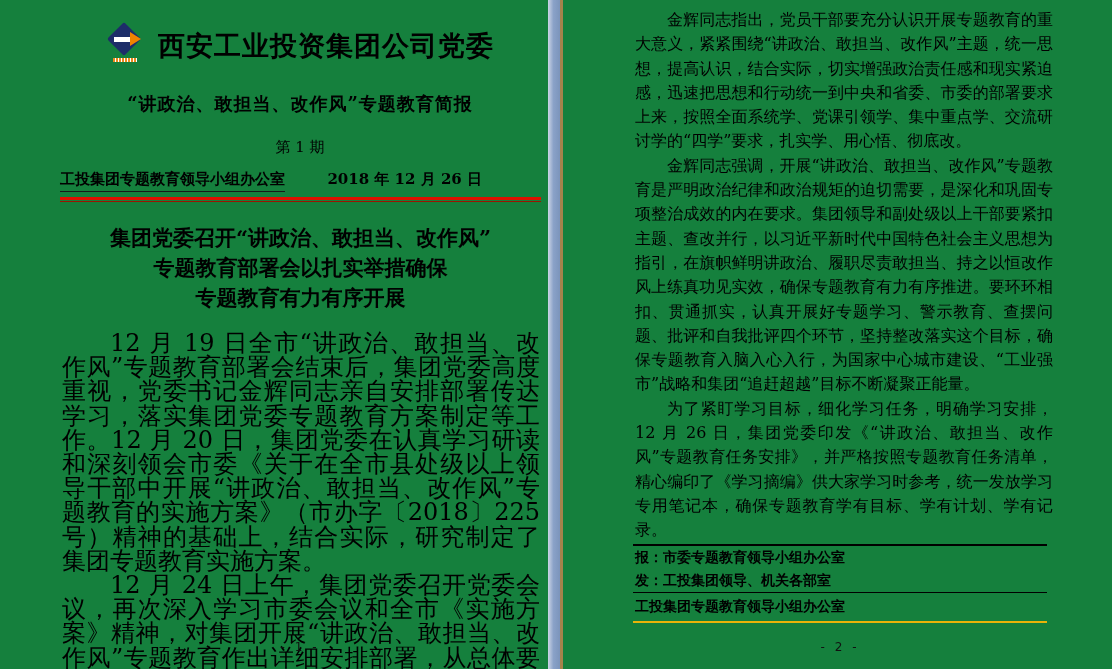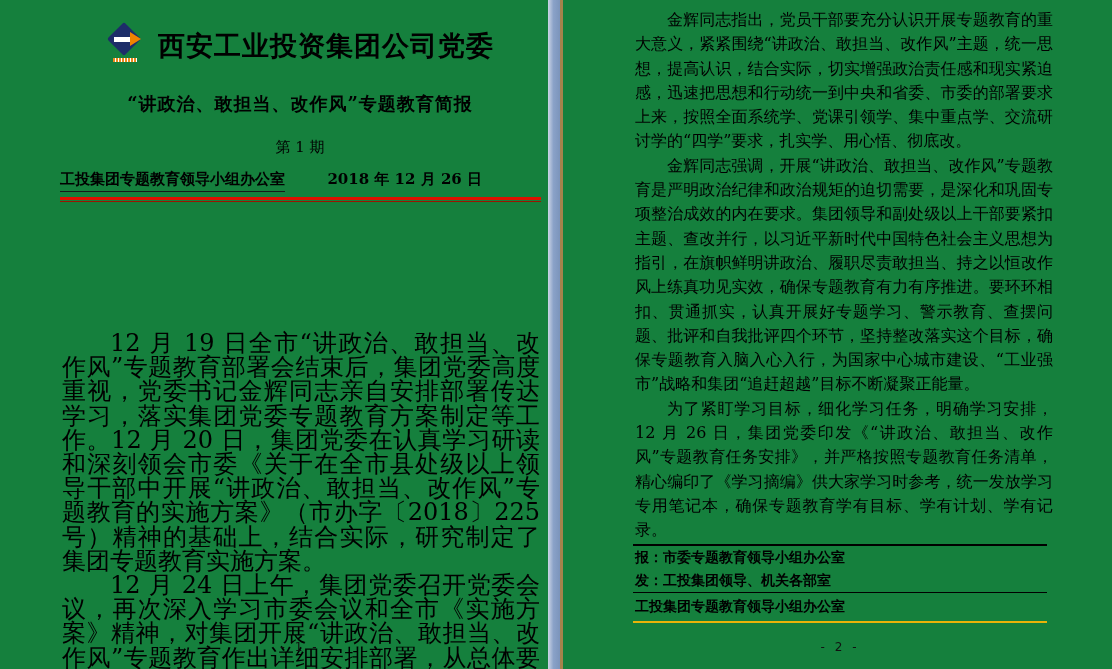--- a/index.html
+++ b/index.html
@@ -89,20 +89,25 @@
   <div class="pub-row">
     <span class="publisher">工投集团专题教育领导小组办公室</span>
     <span>2018 年 12 月 26 日</span>
   </div>
 
   <div class="red-rule">
     <div class="red-rule-thick"></div>
     <div class="red-rule-thin"></div>
   </div>
 
+  <div class="article-title">
+    <div>集团党委召开“讲政治、敢担当、改作风”</div>
+    <div>专题教育部署会以扎实举措确保</div>
+    <div>专题教育有力有序开展</div>
+  </div>
 
   <div class="body1">
     <p>12 月 19 日全市“讲政治、敢担当、改作风”专题教育部署会结束后，集团党委高度重视，党委书记金辉同志亲自安排部署传达学习，落实集团党委专题教育方案制定等工作。12 月 20 日，集团党委在认真学习研读和深刻领会市委《关于在全市县处级以上领导干部中开展“讲政治、敢担当、改作风”专题教育的实施方案》（市办字〔2018〕225 号）精神的基础上，结合实际，研究制定了集团专题教育实施方案。</p>
     <p>12 月 24 日上午，集团党委召开党委会议，再次深入学习市委会议和全市《实施方案》精神，对集团开展“讲政治、敢担当、改作风”专题教育作出详细安排部署，从总体要求、时间范围、任务安排和建立常态化长效化机制等方面对专题教育开展作了具体要求。</p>
   </div>
 
   <div class="pagenum pagenum1">- 1 -</div>
 
   <div class="body2">
     <p>金辉同志指出，党员干部要充分认识开展专题教育的重大意义，紧紧围绕“讲政治、敢担当、改作风”主题，统一思想，提高认识，结合实际，切实增强政治责任感和现实紧迫感，迅速把思想和行动统一到中央和省委、市委的部署要求上来，按照全面系统学、党课引领学、集中重点学、交流研讨学的“四学”要求，扎实学、用心悟、彻底改。</p>

